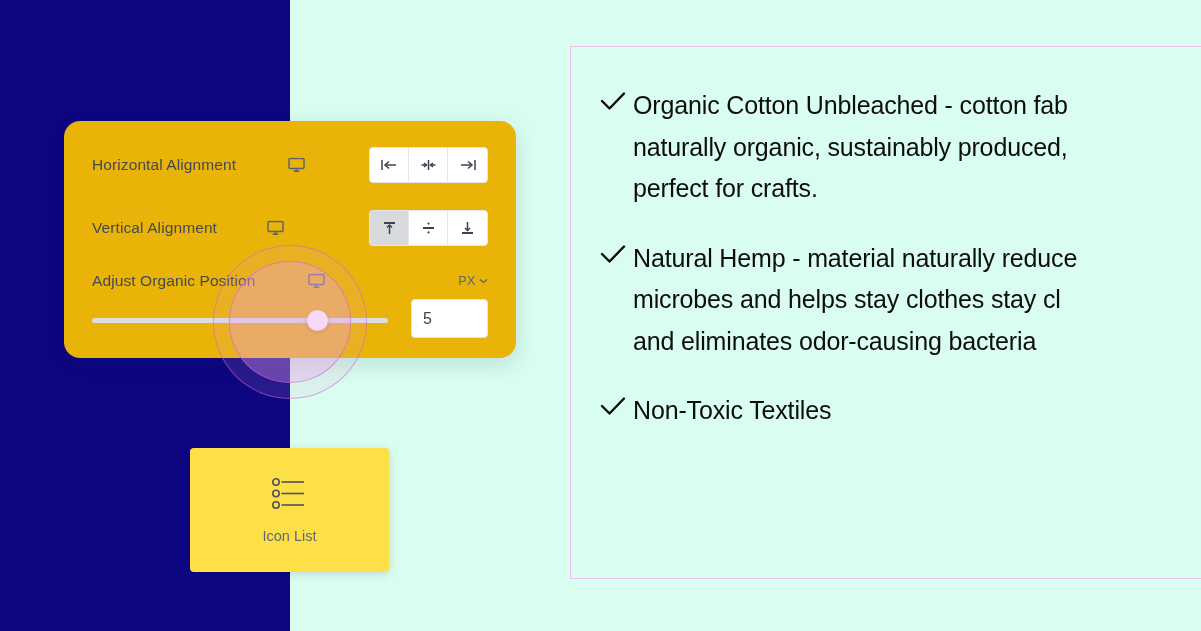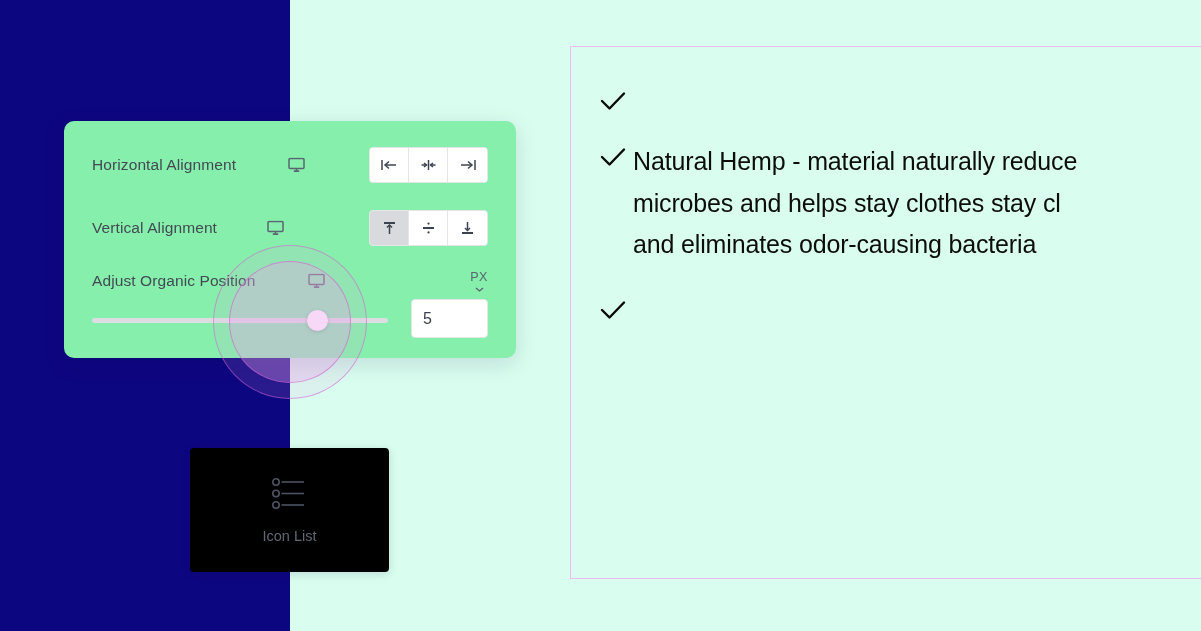--- a/index.html
+++ b/index.html
@@ -32,22 +32,22 @@
     left: 290px; top: 0;
     width: 911px; height: 631px;
     background: #d9fdef;
   }
 
   
   .settings-card {
     position: absolute;
     left: 64px; top: 121px;
     width: 452px; height: 237px;
-    background: #86efac;
-    border-radius: 10px;
+    background: #eab308;
+    border-radius: 16px;
     box-shadow: 0 6px 22px rgba(16,12,60,0.13);
   }
   .row {
     position: absolute;
     left: 0;
     width: 452px;
     height: 34px;
   }
   .row-h { top: 27px; }
   .row-v { top: 90px; }
@@ -108,21 +108,20 @@
     position: absolute;
     right: 28px;
     top: 50%;
     transform: translateY(-50%);
     display: flex;
     align-items: center;
     gap: 3px;
     font-size: 12.5px;
     color: #5b6472;
     letter-spacing: 0.6px;
-    flex-direction: column;
   }
   .unit .chev { display: block; }
 
   
   .slider-wrap {
     position: absolute;
     left: 28px;
     top: 189px;
     width: 296px;
     height: 20px;
@@ -185,21 +184,21 @@
     width: 120px; height: 120px;
     background: rgba(236,160,236,0.33);
     border: 1px solid rgba(208,94,208,0.60);
   }
 
   
   .widget-card {
     position: absolute;
     left: 190px; top: 448px;
     width: 199px; height: 124px;
-    background: #000000;
+    background: #fde047;
     border-radius: 4px;
     box-shadow: 0 2px 10px rgba(16,12,60,0.14);
     display: flex;
     flex-direction: column;
     align-items: center;
     justify-content: center;
   }
   .widget-icon {
     width: 40px; height: 33px;
     color: #4c5361;
@@ -369,36 +368,40 @@
   </div>
 
   <div class="features-panel">
 
     <div class="feature">
       <span class="check-icon">
         <svg width="28" height="24" viewBox="0 0 28 24" fill="none" stroke="currentColor" stroke-width="2.4" stroke-linecap="round" stroke-linejoin="round">
           <polyline points="3,12 10.5,19.5 25,4.5"></polyline>
         </svg>
       </span>
+      <span class="feature-text">Organic Cotton Unbleached - cotton fab
+naturally organic, sustainably produced,
+perfect for crafts.</span>
     </div>
 
     <div class="feature">
       <span class="check-icon">
         <svg width="28" height="24" viewBox="0 0 28 24" fill="none" stroke="currentColor" stroke-width="2.4" stroke-linecap="round" stroke-linejoin="round">
           <polyline points="3,12 10.5,19.5 25,4.5"></polyline>
         </svg>
       </span>
       <span class="feature-text">Natural Hemp - material naturally reduce
 microbes and helps stay clothes stay cl
 and eliminates odor-causing bacteria</span>
     </div>
 
     <div class="feature">
       <span class="check-icon">
         <svg width="28" height="24" viewBox="0 0 28 24" fill="none" stroke="currentColor" stroke-width="2.4" stroke-linecap="round" stroke-linejoin="round">
           <polyline points="3,12 10.5,19.5 25,4.5"></polyline>
         </svg>
       </span>
+      <span class="feature-text">Non-Toxic Textiles</span>
     </div>
 
   </div>
 
 </div>
 
 </body></html>

